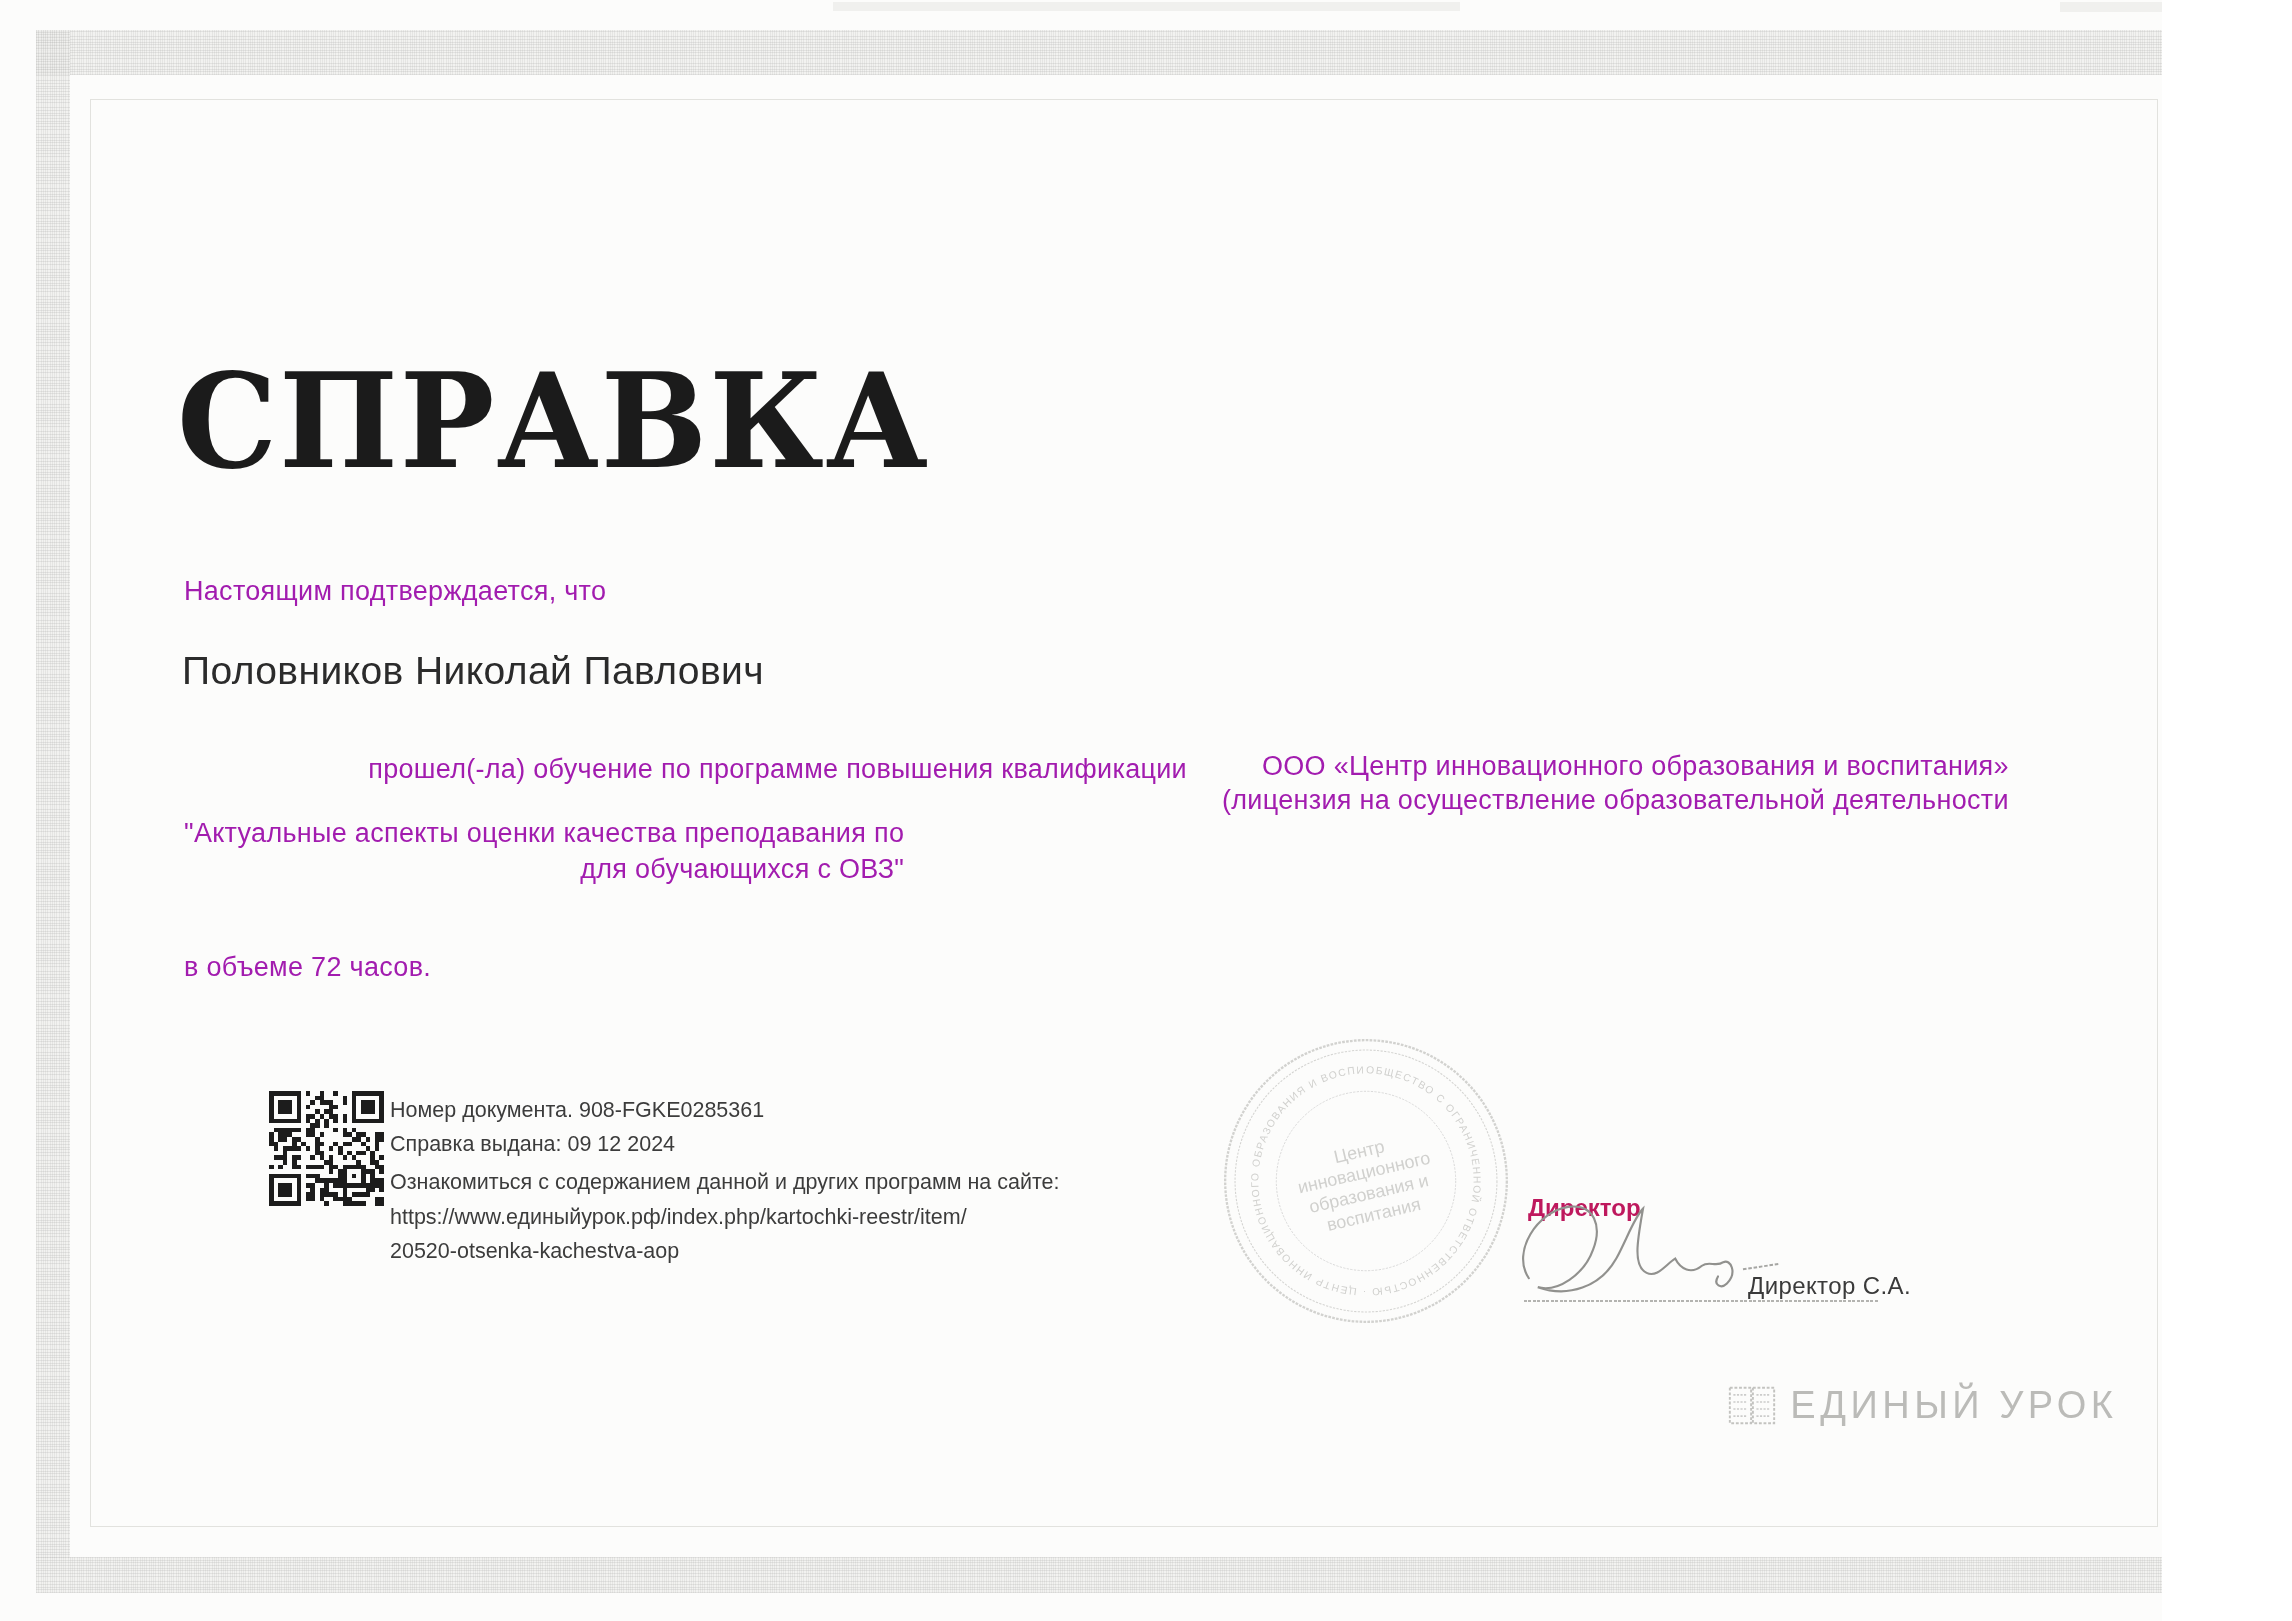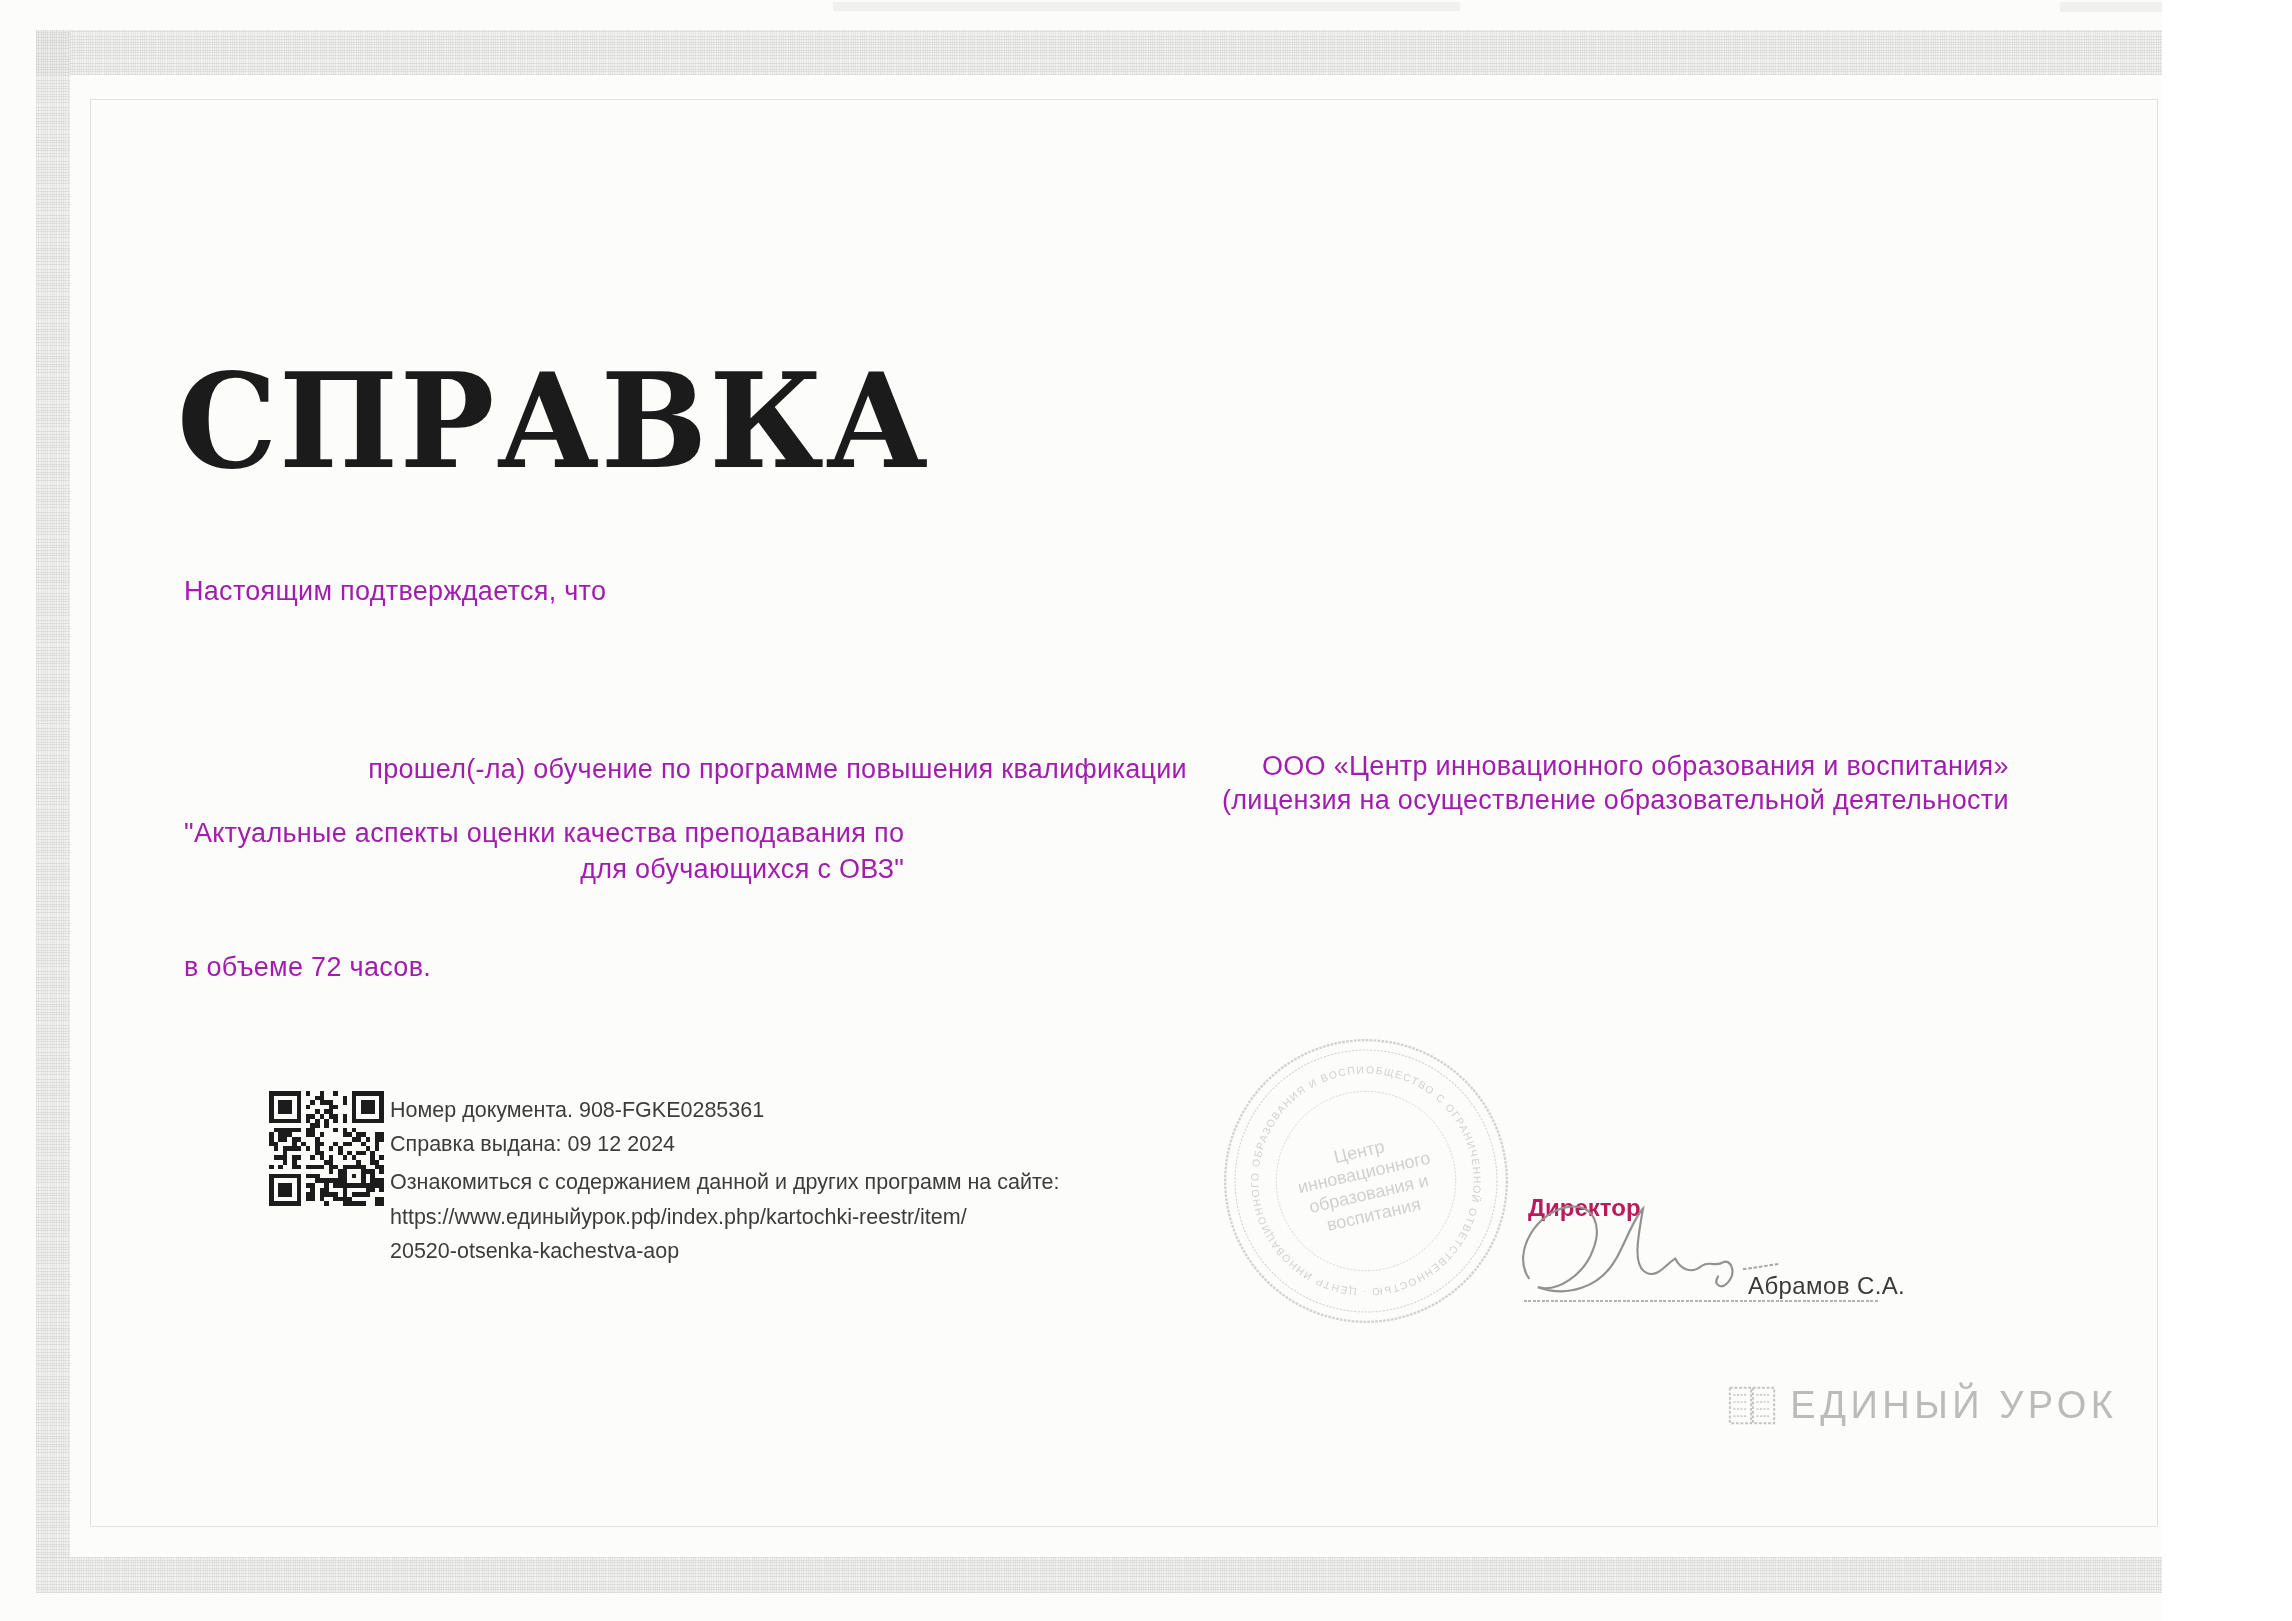--- a/index.html
+++ b/index.html
@@ -79,20 +79,21 @@
   <div class="noise noise-left"></div>
   <div class="noise noise-right"></div>
   <div class="noise noise-bottom"></div>
   <div class="edge-smudge smudge-1"></div>
   <div class="edge-smudge smudge-2"></div>
   <div class="inner-border"></div>
 
   <div class="title">СПРАВКА</div>
 
   <div class="t30 intro">Настоящим подтверждается, что</div>
+  <div class="name">Половников Николай Павлович</div>
   <div class="t30 completion">прошел(-ла) обучение по программе повышения квалификации</div>
   <div class="t30 program">
     <div>"Актуальные аспекты оценки качества преподавания по</div>
     <div>для обучающихся с ОВЗ"</div>
   </div>
   <div class="t30 volume">в объеме 72 часов.</div>
 
   <div class="t30 org">
     <div>ООО «Центр инновационного образования и воспитания»</div>
     <div>(лицензия на осуществление образовательной деятельности</div>
@@ -340,21 +341,21 @@
   <div class="director">Директор</div>
   <svg class="sig" viewBox="0 0 330 130">
     <path d="M 18 100 C -2 70, 28 25, 62 20 C 92 16, 100 42, 90 68 C 80 96, 50 116, 28 110
              C 62 122, 98 110, 116 78 C 128 56, 136 32, 146 22
              C 140 56, 134 86, 150 94 C 162 100, 172 84, 182 78
              C 188 90, 200 96, 212 86 C 220 80, 228 88, 236 82
              C 244 78, 252 94, 240 106 C 234 112, 224 108, 230 98" fill="none" stroke="#91918e" stroke-width="2.4" stroke-linecap="round"></path>
     <path d="M 258 90 L 298 84" fill="none" stroke="#a6a6a3" stroke-width="2.2" stroke-dasharray="4 2"></path>
   </svg>
   <div class="sig-line"></div>
-  <div class="signer">Абрамов С.А.</div>
+  <div class="signer">Директор С.А.</div>
 
   <div class="brand">
     <svg width="48" height="39" viewBox="0 0 27 22">
       <rect x="1" y="1" width="12" height="20" fill="none" stroke="#c3c3c0" stroke-width="1.1" stroke-dasharray="1.6 1"></rect>
       <rect x="14" y="1" width="12" height="20" fill="none" stroke="#c3c3c0" stroke-width="1.1" stroke-dasharray="1.6 1"></rect>
       <g stroke="#cccccb" stroke-width="0.9" stroke-dasharray="1.2 0.8">
         <line x1="3" y1="5" x2="11" y2="5"></line>
           <line x1="3" y1="9" x2="11" y2="9"></line>
         <line x1="3" y1="13" x2="11" y2="13"></line>
           <line x1="3" y1="17" x2="11" y2="17"></line>

